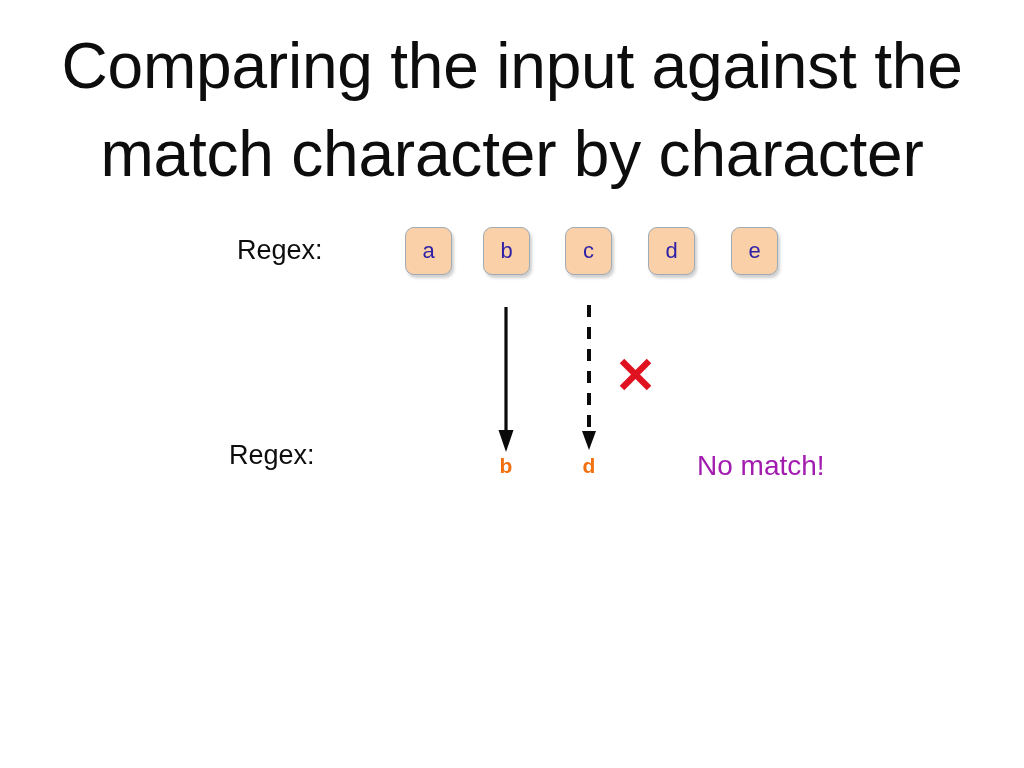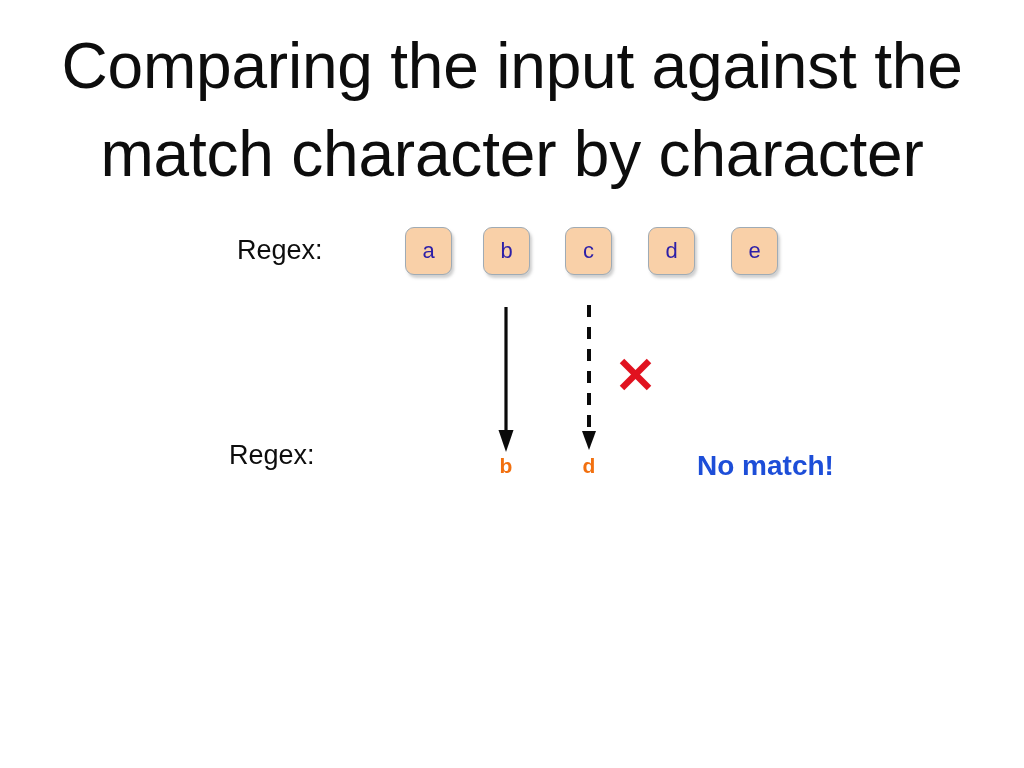--- a/index.html
+++ b/index.html
@@ -98,23 +98,22 @@
   }
   #regex-char-0 { left: 491px; top: 455px; }
   #regex-char-1 { left: 574px; top: 455px; }
 
   
   #result-message {
     position: absolute;
     left: 697px;
     top: 450px;
     font-size: 28px;
-    color: #1d4ed8;
+    color: #a21caf;
     white-space: nowrap;
-    font-weight: bold;
   }
 </style>
 </head>
 <body>
 
 <div id="slide-title">
   <span class="title-line">Comparing the input against the</span>
   <span class="title-line">match character by character</span>
 </div>
 

